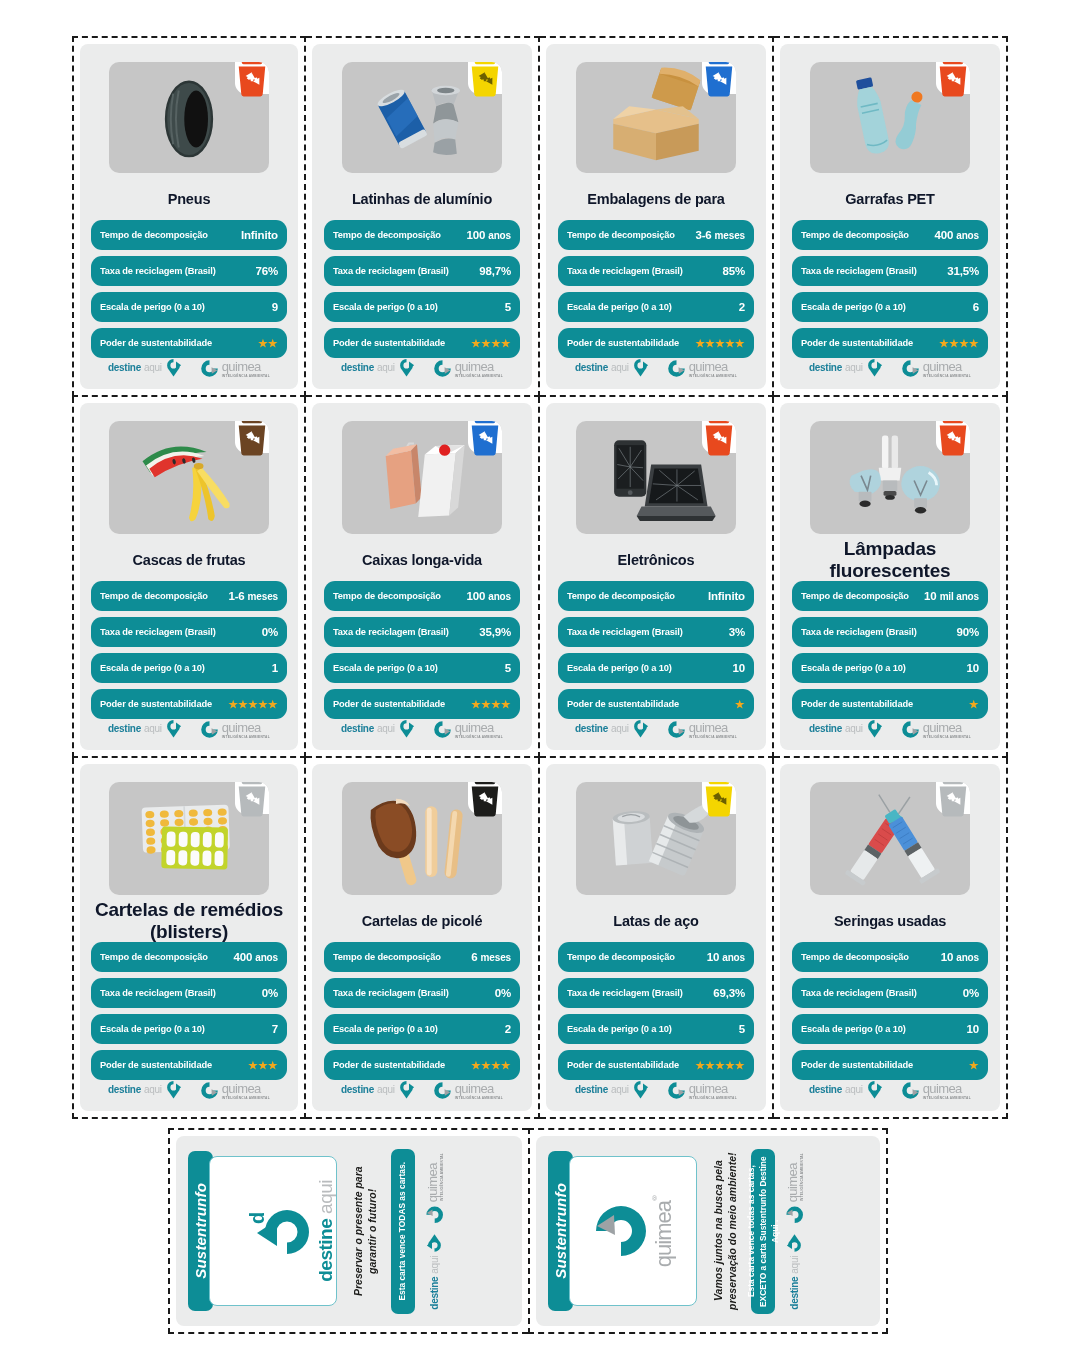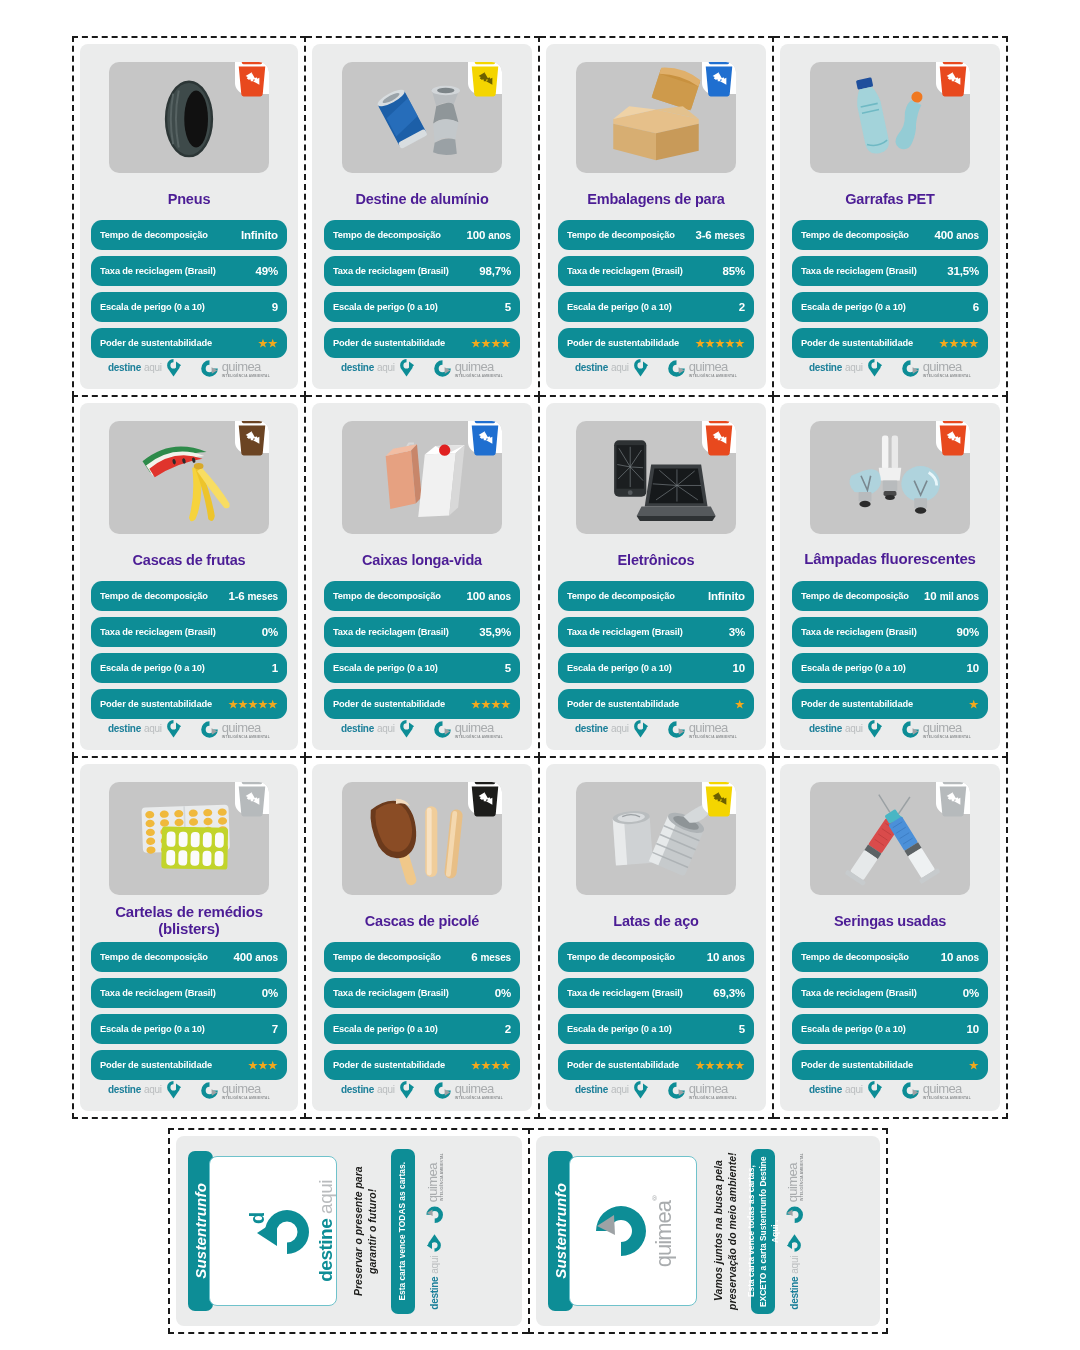--- a/index.html
+++ b/index.html
@@ -64,28 +64,28 @@
     display: flex; align-items: center; justify-content: center;
     z-index: 4;
   }
   .bin-svg { width: 19px; height: 21px; display:block; }
 
   
   .title {
     margin-top: 9px;
     font-size: 14.5px;
     font-weight: 700;
-    color: #4c1d95;
+    color: #0f172a;
     text-align: center;
     line-height: 1.12;
     letter-spacing: -0.2px;
     min-height: 34px;
     display: flex; align-items: center; justify-content: center;
   }
-  .title.small { font-size: 15px; }
+  .title.small { font-size: 19px; }
 
   
   .stats {
     width: 196px;
     margin-top: 4px;
     display: flex;
     flex-direction: column;
     gap: 6px;
   }
   .stat {
@@ -234,21 +234,21 @@
         </div>
       </div>
       <div class="title">Pneus</div>
       <div class="stats">
         <div class="stat">
           <span class="label">Tempo de decomposição</span>
           <span class="value"><span>Infinito</span> <span class="unit"></span></span>
         </div>
         <div class="stat">
           <span class="label">Taxa de reciclagem (Brasil)</span>
-          <span class="value">49%</span>
+          <span class="value">76%</span>
         </div>
         <div class="stat">
           <span class="label">Escala de perigo (0 a 10)</span>
           <span class="value">9</span>
         </div>
         <div class="stat">
           <span class="label">Poder de sustentabilidade</span>
           <span class="stars">★★</span>
         </div>
       </div>
@@ -299,21 +299,21 @@
     <path d="M2.2 4.4 h15.6 l-1.5 16.4 a1.4 1.4 0 0 1 -1.4 1.2 h-9.8 a1.4 1.4 0 0 1 -1.4 -1.2 Z" fill="#f4d500"></path>
     <g fill="#6b6000" transform="translate(10,12.8) scale(.82)">
       <path d="M0,-5.4 2.6,-0.9 0.9,-0.9 0.9,0.3 -0.9,0.3 -0.9,-0.9 -2.6,-0.9 Z"></path>
       <path d="M-5.2,3.1 -0.7,5.7 -0.7,4.0 0.5,4.0 0.5,2.2 -0.7,2.2 -0.7,0.5 Z" transform="rotate(120)"></path>
       <path d="M-5.2,3.1 -0.7,5.7 -0.7,4.0 0.5,4.0 0.5,2.2 -0.7,2.2 -0.7,0.5 Z" transform="rotate(240)"></path>
     </g>
   </svg>
               </span>
         </div>
       </div>
-      <div class="title">Destine de alumínio</div>
+      <div class="title">Latinhas de alumínio</div>
       <div class="stats">
         <div class="stat">
           <span class="label">Tempo de decomposição</span>
           <span class="value"><span>100</span> <span class="unit">anos</span></span>
         </div>
         <div class="stat">
           <span class="label">Taxa de reciclagem (Brasil)</span>
           <span class="value">98,7%</span>
         </div>
         <div class="stat">
@@ -908,21 +908,21 @@
     <path d="M2.2 4.4 h15.6 l-1.5 16.4 a1.4 1.4 0 0 1 -1.4 1.2 h-9.8 a1.4 1.4 0 0 1 -1.4 -1.2 Z" fill="#1d1d1b"></path>
     <g fill="#ffffff" transform="translate(10,12.8) scale(.82)">
       <path d="M0,-5.4 2.6,-0.9 0.9,-0.9 0.9,0.3 -0.9,0.3 -0.9,-0.9 -2.6,-0.9 Z"></path>
       <path d="M-5.2,3.1 -0.7,5.7 -0.7,4.0 0.5,4.0 0.5,2.2 -0.7,2.2 -0.7,0.5 Z" transform="rotate(120)"></path>
       <path d="M-5.2,3.1 -0.7,5.7 -0.7,4.0 0.5,4.0 0.5,2.2 -0.7,2.2 -0.7,0.5 Z" transform="rotate(240)"></path>
     </g>
   </svg>
               </span>
         </div>
       </div>
-      <div class="title">Cascas de picolé</div>
+      <div class="title">Cartelas de picolé</div>
       <div class="stats">
         <div class="stat">
           <span class="label">Tempo de decomposição</span>
           <span class="value"><span>6</span> <span class="unit">meses</span></span>
         </div>
         <div class="stat">
           <span class="label">Taxa de reciclagem (Brasil)</span>
           <span class="value">0%</span>
         </div>
         <div class="stat">

